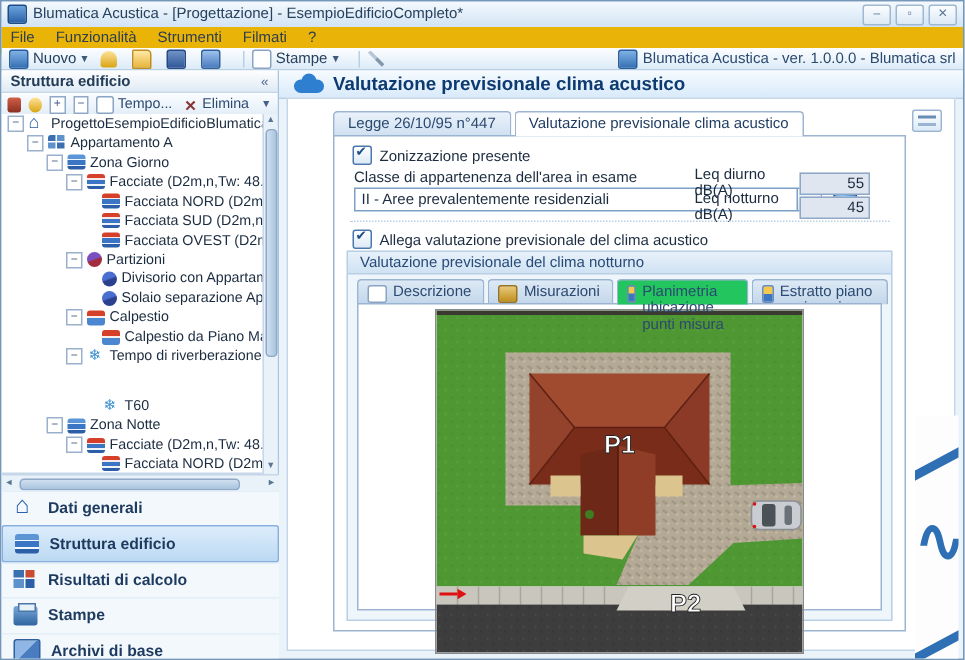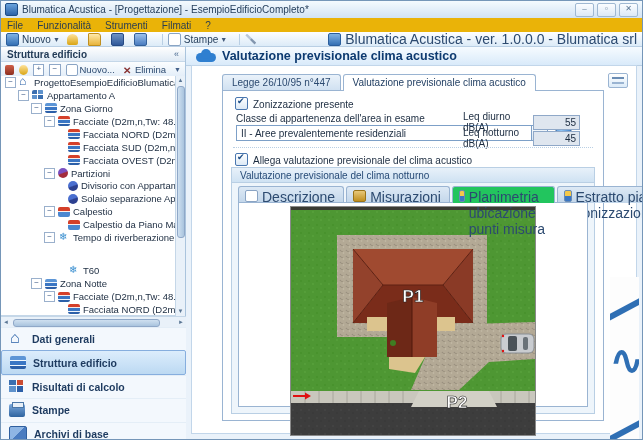--- a/index.html
+++ b/index.html
@@ -20,21 +20,21 @@
   .gi{display:inline-block;width:11px;height:11px;border-radius:2px;}
   .gi-home{background:linear-gradient(#7fb2e4,#3570b4);border:1px solid #2b5e9c;}
   .gi-key{background:linear-gradient(#ffe29a,#d9a514);border-radius:50% 50% 2px 2px;}
   .gi-folder{background:linear-gradient(#ffe9a8,#e8b43c);border:1px solid #c08f1f;border-radius:1px 3px 1px 1px;}
   .gi-save{background:linear-gradient(#6e93c4,#31599a);border:1px solid #274a84;}
   .gi-save2{background:linear-gradient(#9cc1ec,#4a7cc0);border:1px solid #336099;}
   .gi-doc{background:#fff;border:1px solid #8aa4c4;}
   .gi-tools{background:linear-gradient(135deg,#b8c6d8 49%,#8296ae 51%);clip-path:polygon(0 15%,15% 0,100% 85%,85% 100%);}
   .tsep{width:1px;height:11px;background:#b9cfe4;margin:0 5px;}
   .caret{font-size:7px;color:#41597a;margin-left:2px;}
-  #tbright{margin-left:auto;display:flex;align-items:center;font-size:14px;color:#2c4a70;justify-content:space-between;}
+  #tbright{margin-left:auto;display:flex;align-items:center;font-size:10px;color:#2c4a70;justify-content:space-between;}
   #tbright .gi{margin-right:4px;}
   
   #sidebar{position:absolute;left:0;top:46px;width:185px;bottom:0;background:#f3f8fd;border-right:1px solid #aac4dd;box-sizing:border-box;}
   #sb-header{height:14px;background:linear-gradient(#fefefe,#dfeaf5);border-bottom:1px solid #c5d7e8;display:flex;align-items:center;padding:0 6px;}
   #sb-header .t{font-size:10px;font-weight:bold;color:#233c58;flex:1;}
   #sb-header .chev{font-size:9px;color:#4a6a90;}
   #sb-tools{height:15px;background:linear-gradient(#fbfdff,#e2edf8);border-bottom:1px solid #c5d7e8;display:flex;align-items:center;padding:0 4px;font-size:9.5px;color:#2c4a70;}
   #sb-tools .gi{width:10px;height:10px;margin-right:5px;}
   .gi-chart{background:linear-gradient(#d06048,#8c2f20);}
   .gi-key2{background:linear-gradient(#ffe29a,#d9a514);border-radius:50%;}
@@ -115,21 +115,21 @@
   .leqrow .lab{width:70px;font-size:10px;color:#1c2c40;}
   .leqrow .field{width:42px;height:13px;background:#dfe6ef;border:1px solid #8fa8c8;font-size:10px;color:#1c2c40;text-align:right;padding-right:3px;line-height:13px;}
   #leq1{left:240px;top:20px;}
   #leq2{left:240px;top:36px;}
   #divider{position:absolute;left:10px;right:10px;top:56px;border-top:1px dotted #b9cfe4;}
   #cb-allega{position:absolute;left:12px;top:62px;}
   
   #groupbox{position:absolute;left:8px;right:8px;top:76px;bottom:6px;border:1px solid #b9cfe4;background:#eef5fb;}
   #group-header{height:14px;background:linear-gradient(#e8f1fa,#cfe2f3);border-bottom:1px solid #b9cfe4;font-size:10px;color:#274b77;display:flex;align-items:center;padding-left:8px;}
   #itabs{position:absolute;left:6px;top:18px;height:17px;display:flex;}
-  .itab{font-size:14px;color:#2c4a70;background:linear-gradient(#dde9f5,#c2d6ea);border:1px solid #9ab4d2;border-bottom:none;border-radius:3px 3px 0 0;padding:2px 8px 0 6px;margin-right:2px;display:flex;align-items:flex-start;}
+  .itab{font-size:10px;color:#2c4a70;background:linear-gradient(#dde9f5,#c2d6ea);border:1px solid #9ab4d2;border-bottom:none;border-radius:3px 3px 0 0;padding:2px 8px 0 6px;margin-right:2px;display:flex;align-items:flex-start;}
   .itab.active{background:#22c55e;z-index:2;}
   .itab .gi{width:11px;height:10px;margin-right:4px;margin-top:1px;}
   .gi-doc2{background:#fff;border:1px solid #8aa4c4;}
   .gi-meas{background:linear-gradient(#e8c87a,#c08f1f);border:1px solid #9a741a;}
   .gi-plan{background:linear-gradient(#f4c84a 50%,#3a76c4 50%);border:1px solid #6a8cb4;}
   #itab-content{position:absolute;left:6px;right:6px;top:34px;bottom:6px;background:#fff;border:1px solid #9ab4d2;display:flex;align-items:flex-start;justify-content:center;}
   #siteplan{margin-top:3px;border:1px solid #8a8a8a;}
   
   #watermark{position:absolute;right:3px;top:230px;width:29px;height:205px;background:#fdfdfd;overflow:hidden;}
   #watermark .bar{position:absolute;width:46px;height:6px;background:#2f6fb4;transform:rotate(-28deg);}
@@ -199,21 +199,21 @@
       <span class="t">Struttura edificio</span>
       <span class="chev">«</span>
     </div>
     <div id="sb-tools">
       <span class="gi gi-chart"></span>
       <span class="gi gi-key2"></span>
       <span class="boxbtn">+</span>
       <span class="boxbtn">−</span>
       <span class="lbl">
         <span class="gi gi-doc"></span>
-        <span>Nuovo...</span>
+        <span>Tempo...</span>
       </span>
       <span class="lbl">
         <span class="gi gi-x">✕</span>
         <span>Elimina</span>
       </span>
       <span class="dd">▼</span>
     </div>
     <div id="tree">
         <div class="trow" style="padding-left: 4px;">
           <span class="exp">−</span>

